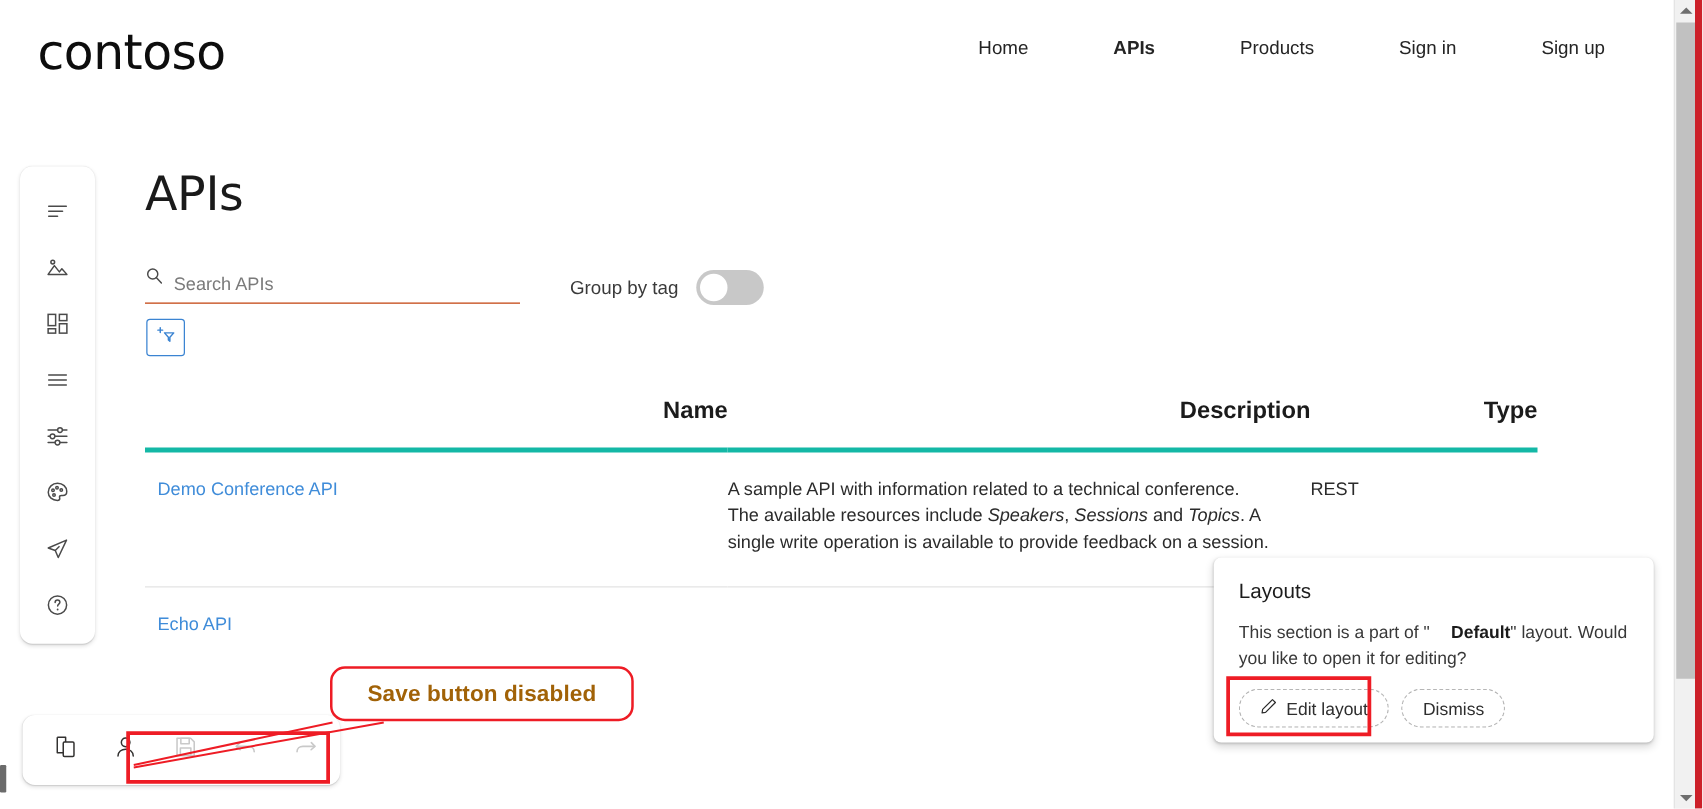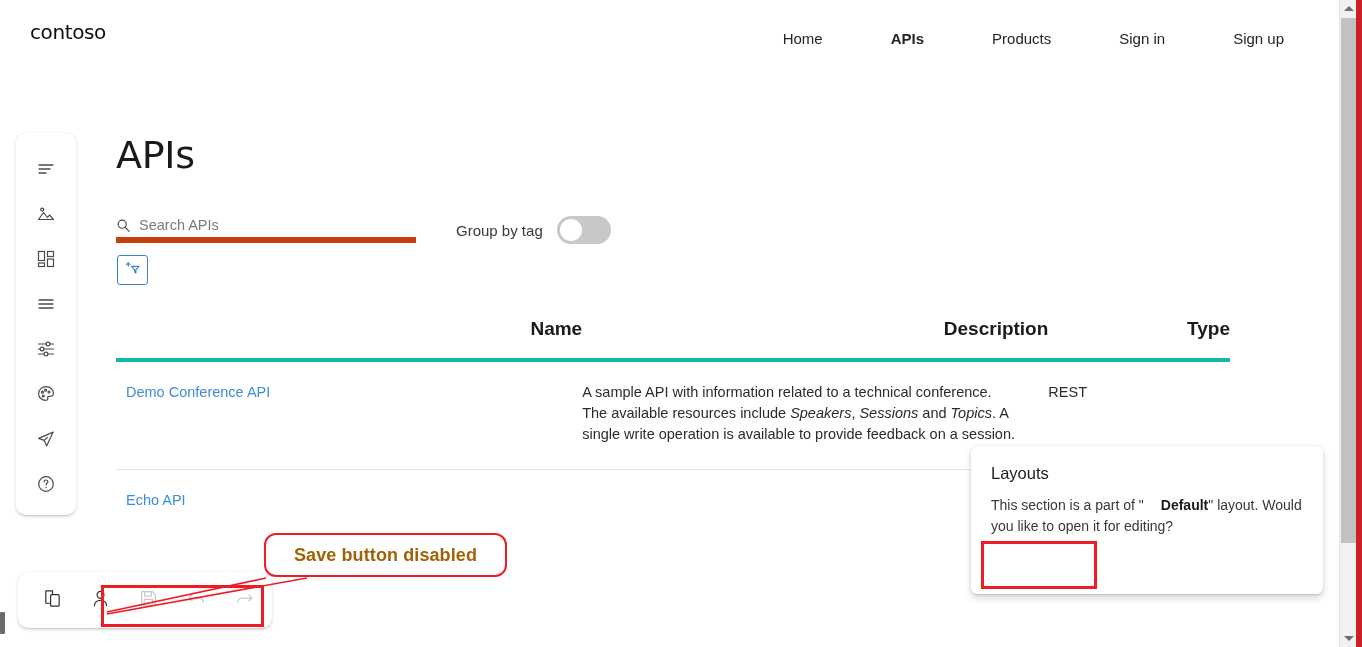--- a/index.html
+++ b/index.html
@@ -25,21 +25,21 @@
   .site-header {
     position: absolute;
     left: 0; top: 0;
     width: 1338px;
     height: 80px;
     background: #ffffff;
   }
   .brand {
     position: absolute;
     left: 30px; top: 20px;
-    font-size: 20px;
+    font-size: 39px;
     font-weight: 400;
     letter-spacing: -0.4px;
     color: #0d0d0d;
     font-family: "DejaVu Sans", sans-serif;
   }
   .main-nav {
     position: absolute;
     right: 26px; top: 30px;
     display: flex;
     align-items: center;
@@ -100,23 +100,22 @@
   .controls-row {
     position: relative;
     height: 34px;
     display: flex;
     align-items: flex-end;
   }
   .search-box {
     position: relative;
     width: 300px;
     height: 30px;
-    border-bottom: 6px solid #c2410c;
-    display: flex;
-    align-items: center;
+    border-bottom: 1px solid #c2410c;
+    display: flex;
   }
   .search-icon { margin-right: 8px; color: #464646; display:flex; }
   .search-input {
     border: none;
     outline: none;
     font-size: 14.5px;
     font-family: "Liberation Sans", sans-serif;
     color: #323130;
     background: transparent;
     width: 240px;
@@ -511,20 +510,33 @@
         </td>
         <td class="col-desc"></td>
         <td class="col-type"></td>
       </tr>
     </tbody>
   </table>
 
   <div class="layouts-popup">
     <div class="layouts-title">Layouts</div>
     <div class="layouts-text"><span>This section is a part of "</span><b>Default</b><span>" layout. Would you like to open it for editing?</span></div>
+    <div class="layouts-actions">
+      <button class="ghost-btn">
+        <span>
+          <svg width="14" height="14" viewBox="0 0 16 16" fill="none" stroke="#2e2e2e" stroke-width="1.1" stroke-linejoin="round">
+            <path d="M11.4 1.9 L14.1 4.6 L5.1 13.6 L1.9 14.1 L2.4 10.9 Z"></path>
+          </svg>
+        </span>
+        <span>Edit layout</span>
+      </button>
+      <button class="ghost-btn">
+        <span>Dismiss</span>
+      </button>
+    </div>
   </div>
 
   <div class="bottom-toolbar">
     <div class="tool-btn">
       <span>
         <svg width="21" height="21" viewBox="0 0 22 22" fill="none" stroke="#323130" stroke-width="1.25" stroke-linejoin="round">
           <path d="M4 3 H11 V7"></path>
           <path d="M4 3 V16 H9"></path>
           <rect x="9" y="7" width="9" height="12" rx="1"></rect>
         </svg>

